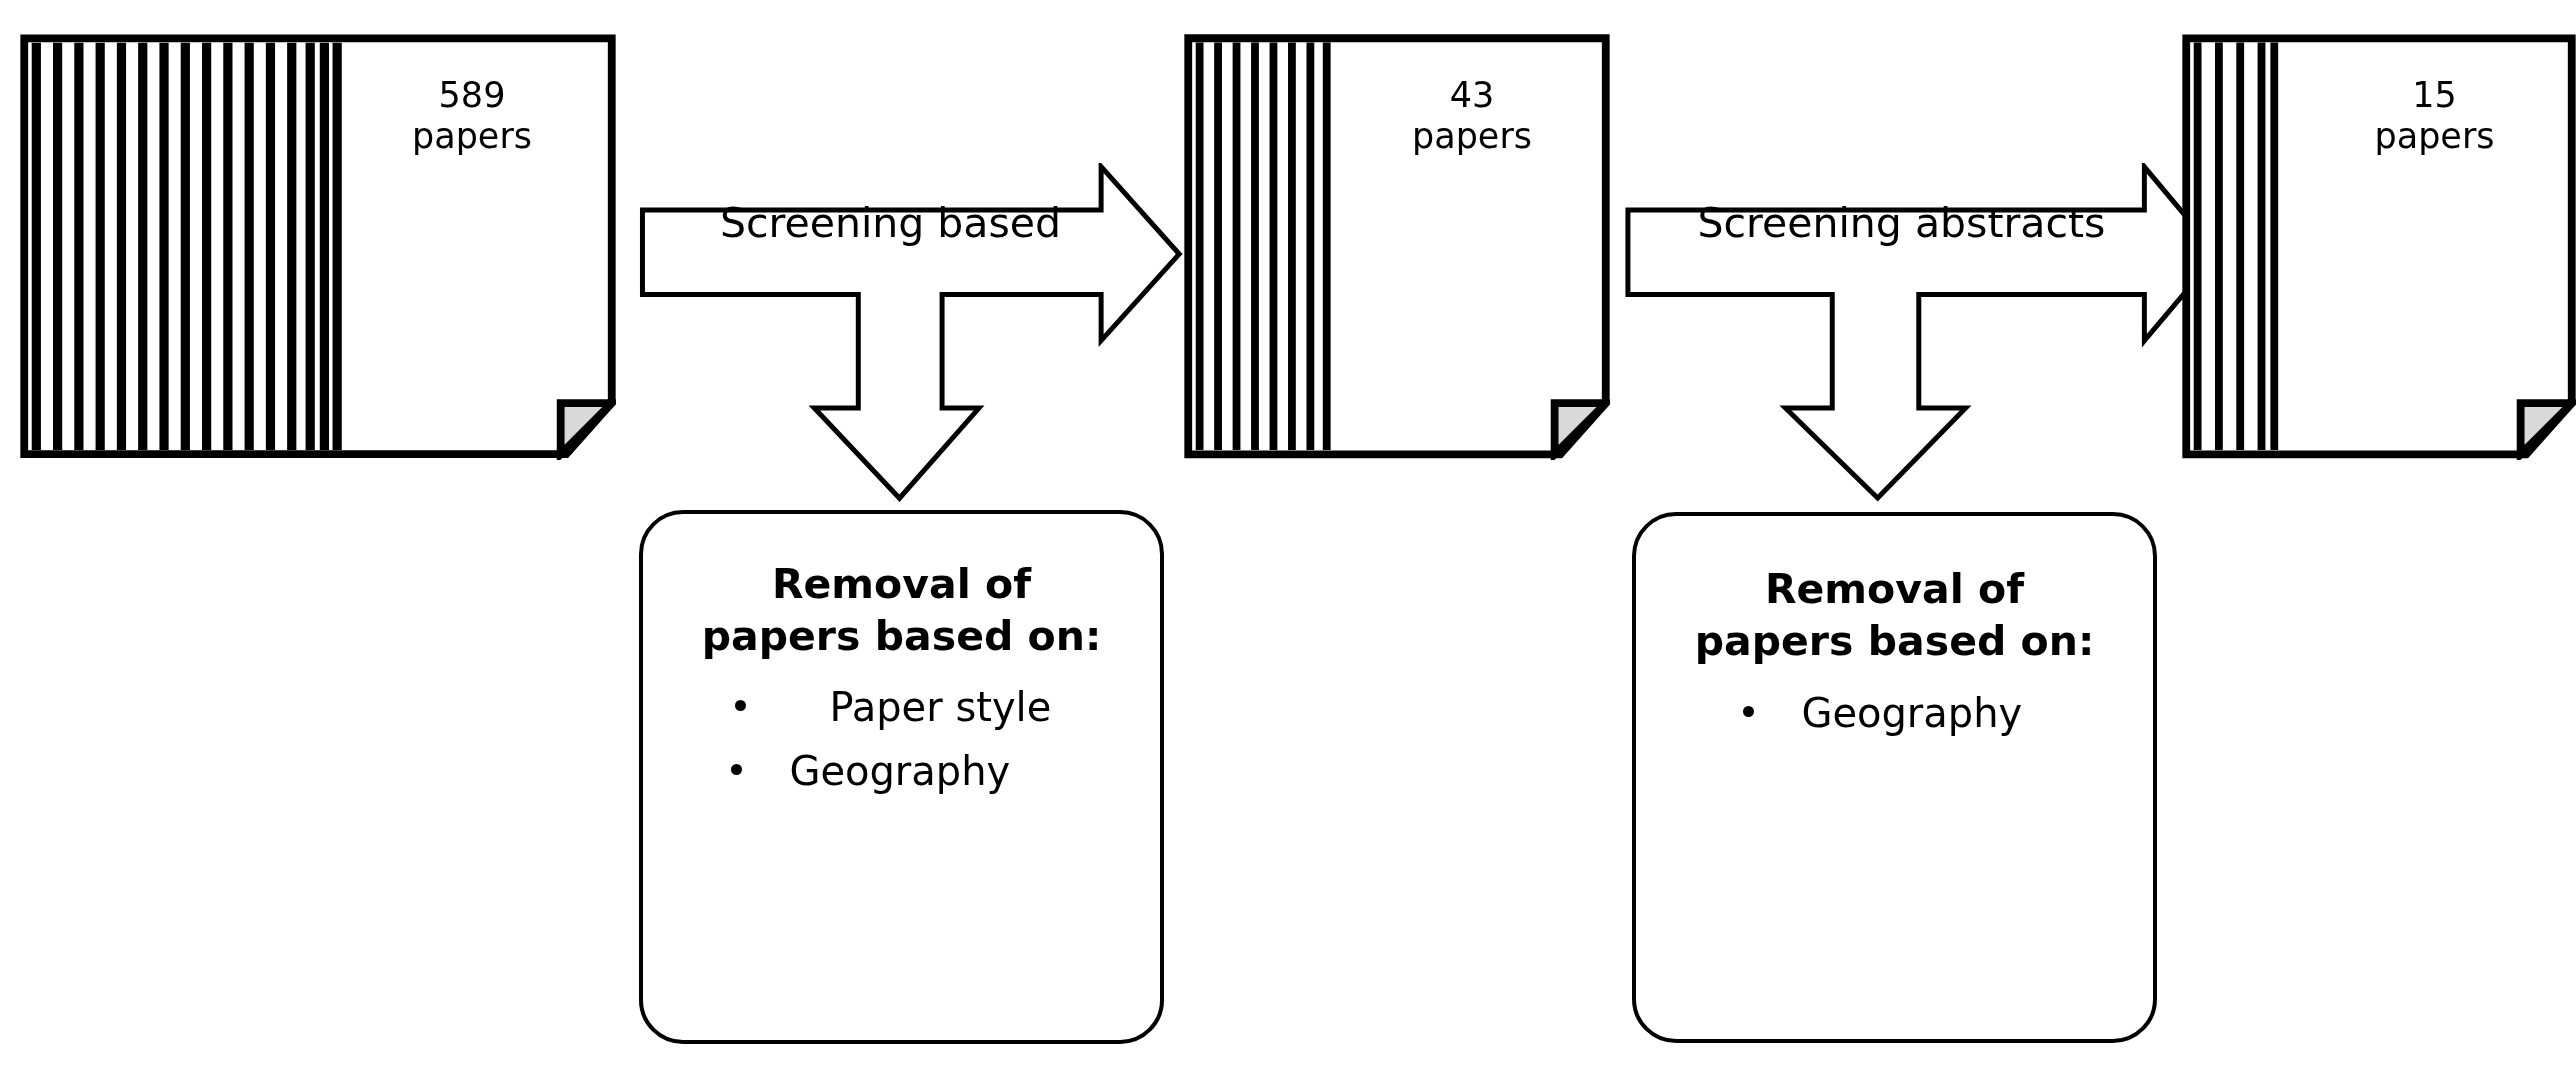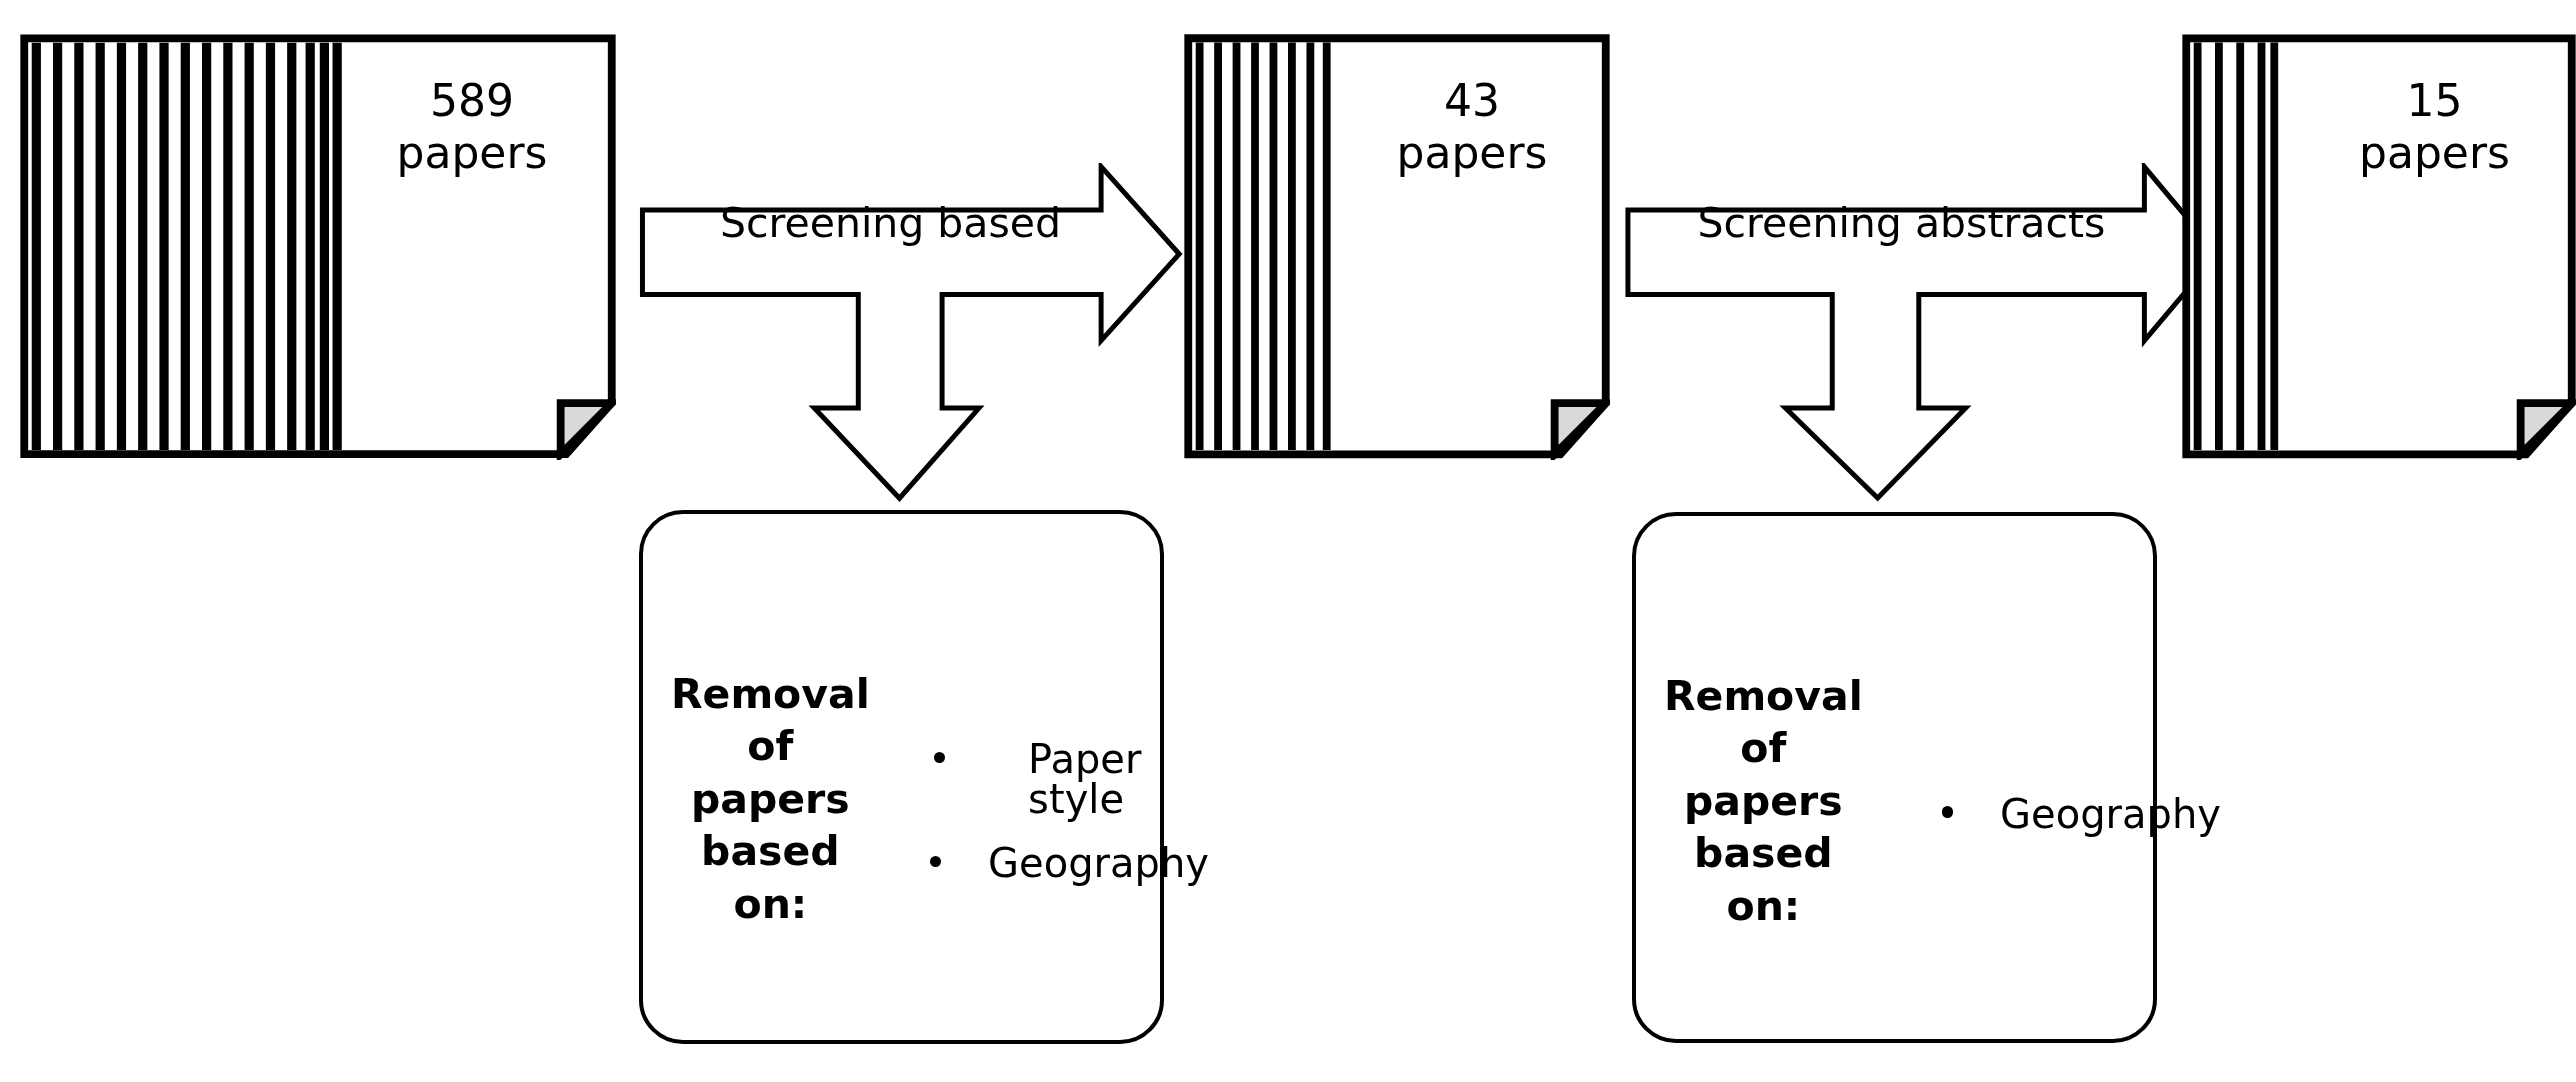--- a/index.html
+++ b/index.html
@@ -15,21 +15,21 @@
     font-family: "DejaVu Sans", "Liberation Sans", sans-serif;
     overflow: hidden;
   }
   .doc-stack {
     position: absolute;
   }
   .doc-label {
     position: absolute;
     text-align: center;
     color: #000000;
-    font-size: 44px;
+    font-size: 35px;
     line-height: 1.18;
     font-family: "DejaVu Sans", "Liberation Sans", sans-serif;
     white-space: pre-line;
     pointer-events: none;
   }
   .arrow-group {
     position: absolute;
   }
   .arrow-label {
     position: absolute;
@@ -39,21 +39,21 @@
     white-space: nowrap;
     text-align: center;
   }
   .rbox {
     position: absolute;
     box-sizing: border-box;
     border: 4.3px solid #000000;
     border-radius: 44px;
     background: #ffffff;
     display: flex;
-    flex-direction: row;
+    flex-direction: column;
     align-items: center;
   }
   .rbox-title {
     font-size: 41px;
     font-weight: bold;
     color: #000000;
     text-align: center;
     line-height: 1.28;
     white-space: pre-line;
   }

